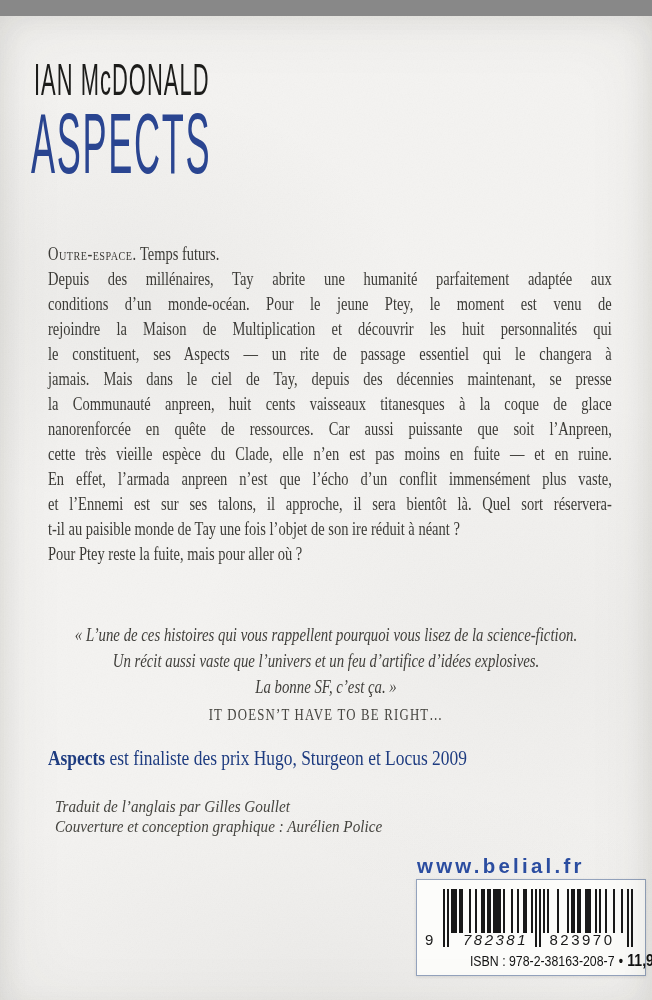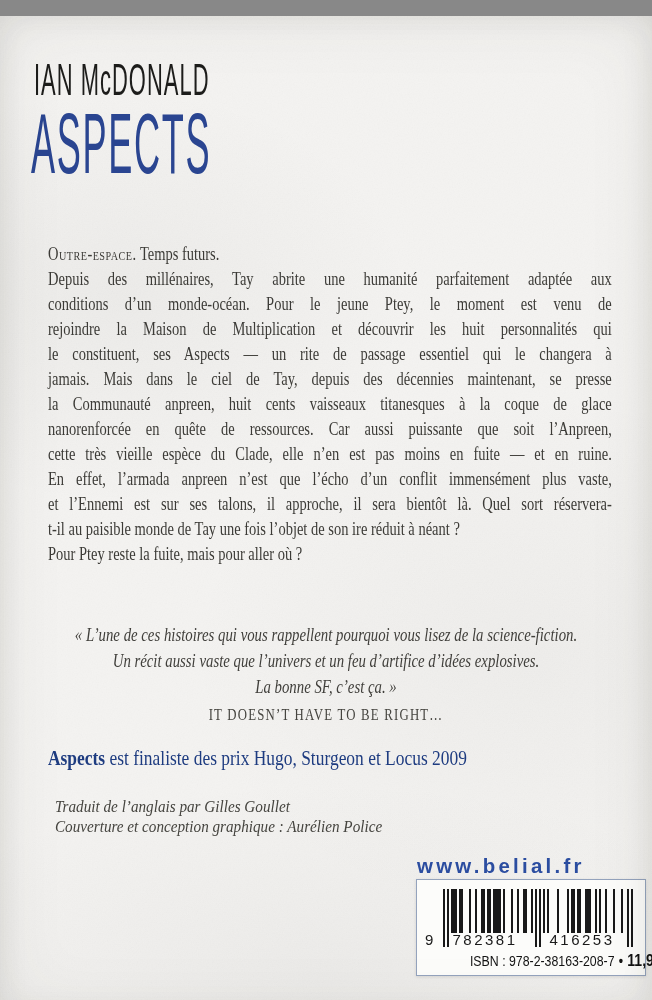--- a/index.html
+++ b/index.html
@@ -94,21 +94,21 @@
     position:relative; height:97px; width:230px;
     background:#fcfcfa; border:1px solid #94a3bd;
     box-shadow:0 1px 3px rgba(40,40,40,0.12);
   }
   .bars { position:absolute; top:9px; left:26px; display:flex; align-items:flex-start; }
   .module { width:2px; height:44px; }
   .module.bar { background:#191919; }
   .module.guard.bar { height:58px; }
   .num { position:absolute; top:51px; font-size:15px; color:#1a1a1a; }
   .num-9 { left:8px; }
-  .num-left  { left:25px;  width:86px; text-align:center; letter-spacing:2.5px; }
+  .num-left  { left:46px;  width:86px; letter-spacing:2.5px;font-style:italic; }
   .num-right { left:122px; width:86px; text-align:center; letter-spacing:2.5px; }
   .isbn-row { position:absolute; top:71px; left:0; right:0; text-align:center; white-space:nowrap;padding-left:35px; }
   .isbn-scale { display:inline-block; transform:scaleX(0.85); transform-origin:50% 0; white-space:nowrap; }
   .isbn-label { font-size:14.5px; color:#141414; }
   .dot { font-size:14.5px; margin:0 5px; color:#141414; font-weight:bold; }
   .price { font-size:16.5px; font-weight:bold; color:#111; }
 </style>
 </head>
 <body>
 
@@ -250,21 +250,21 @@
           <div class="module"></div>
           <div class="module bar"></div>
           <div class="module"></div>
           <div class="module"></div>
           <div class="module bar guard"></div>
           <div class="module guard"></div>
           <div class="module bar guard"></div>
         </div>
       <span class="num num-9">9</span>
       <span class="num num-left">782381</span>
-      <span class="num num-right">416253</span>
+      <span class="num num-right">823970</span>
       <div class="isbn-row">
         <span class="isbn-scale">
           <span class="isbn-label">ISBN : 978-2-38163-208-7</span><span class="dot">•</span><span class="price">11,90 €</span>
         </span>
       </div>
     </div>
   </div>
 
 </div>
 

